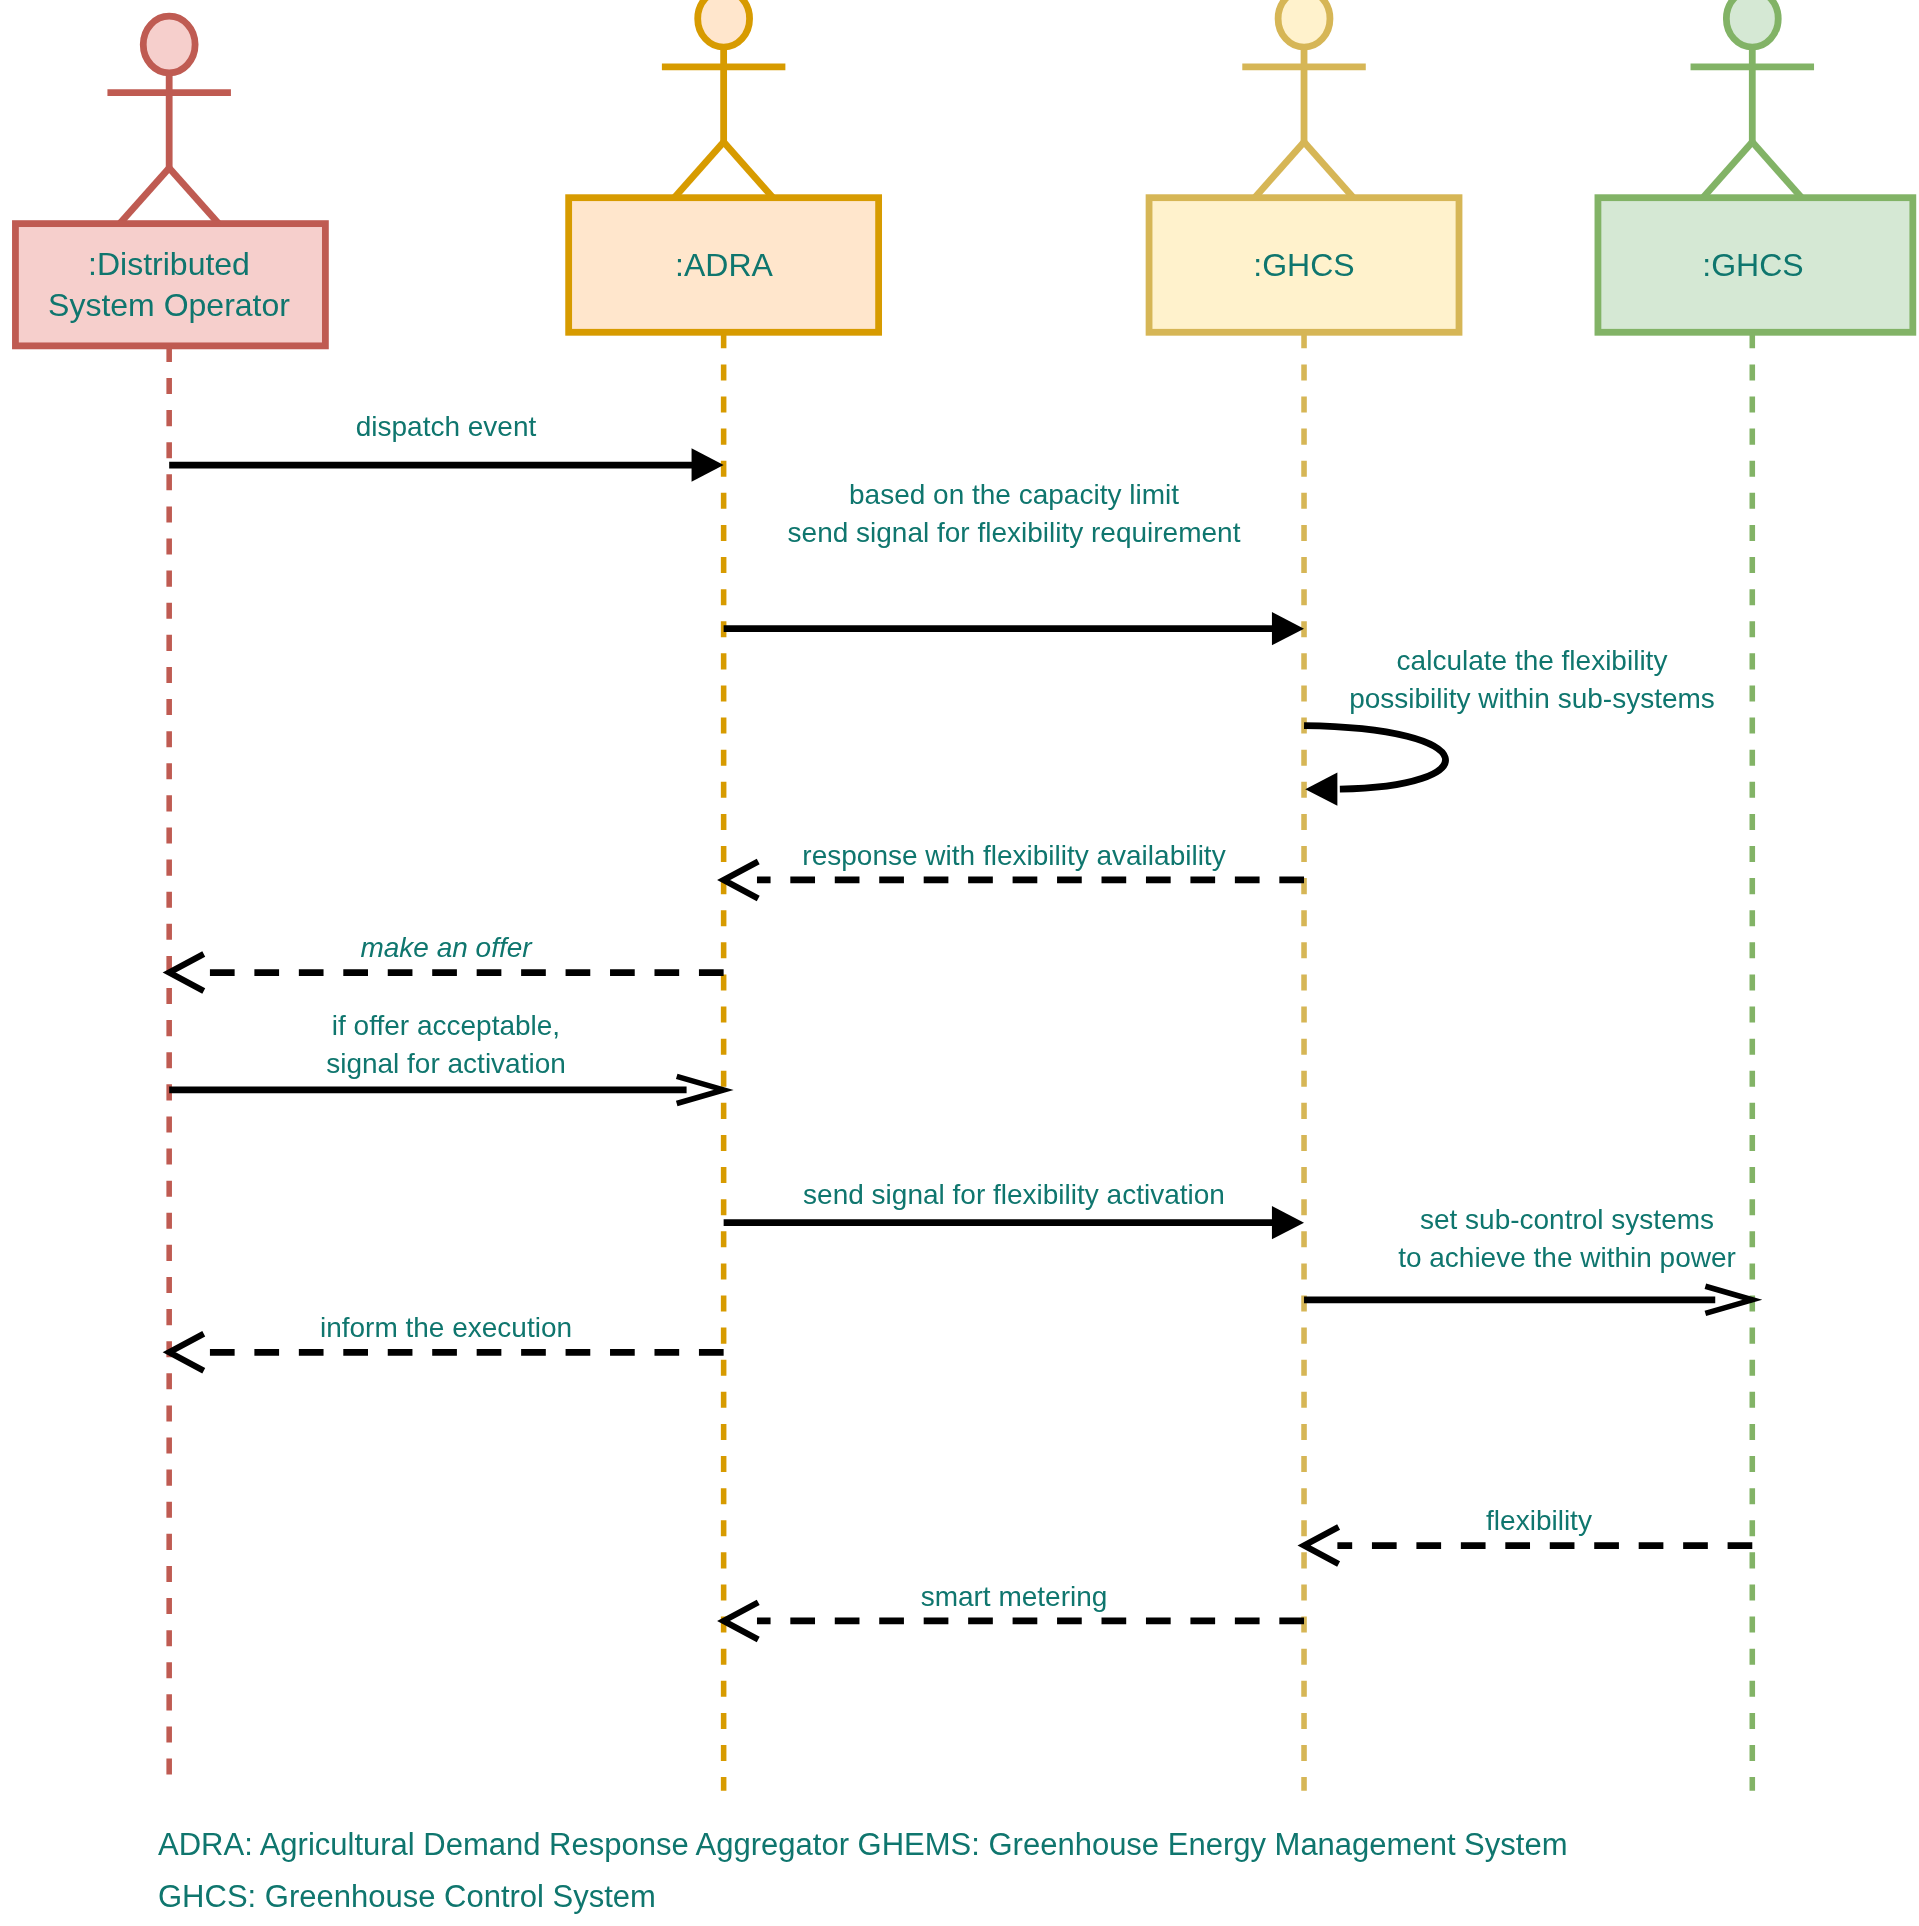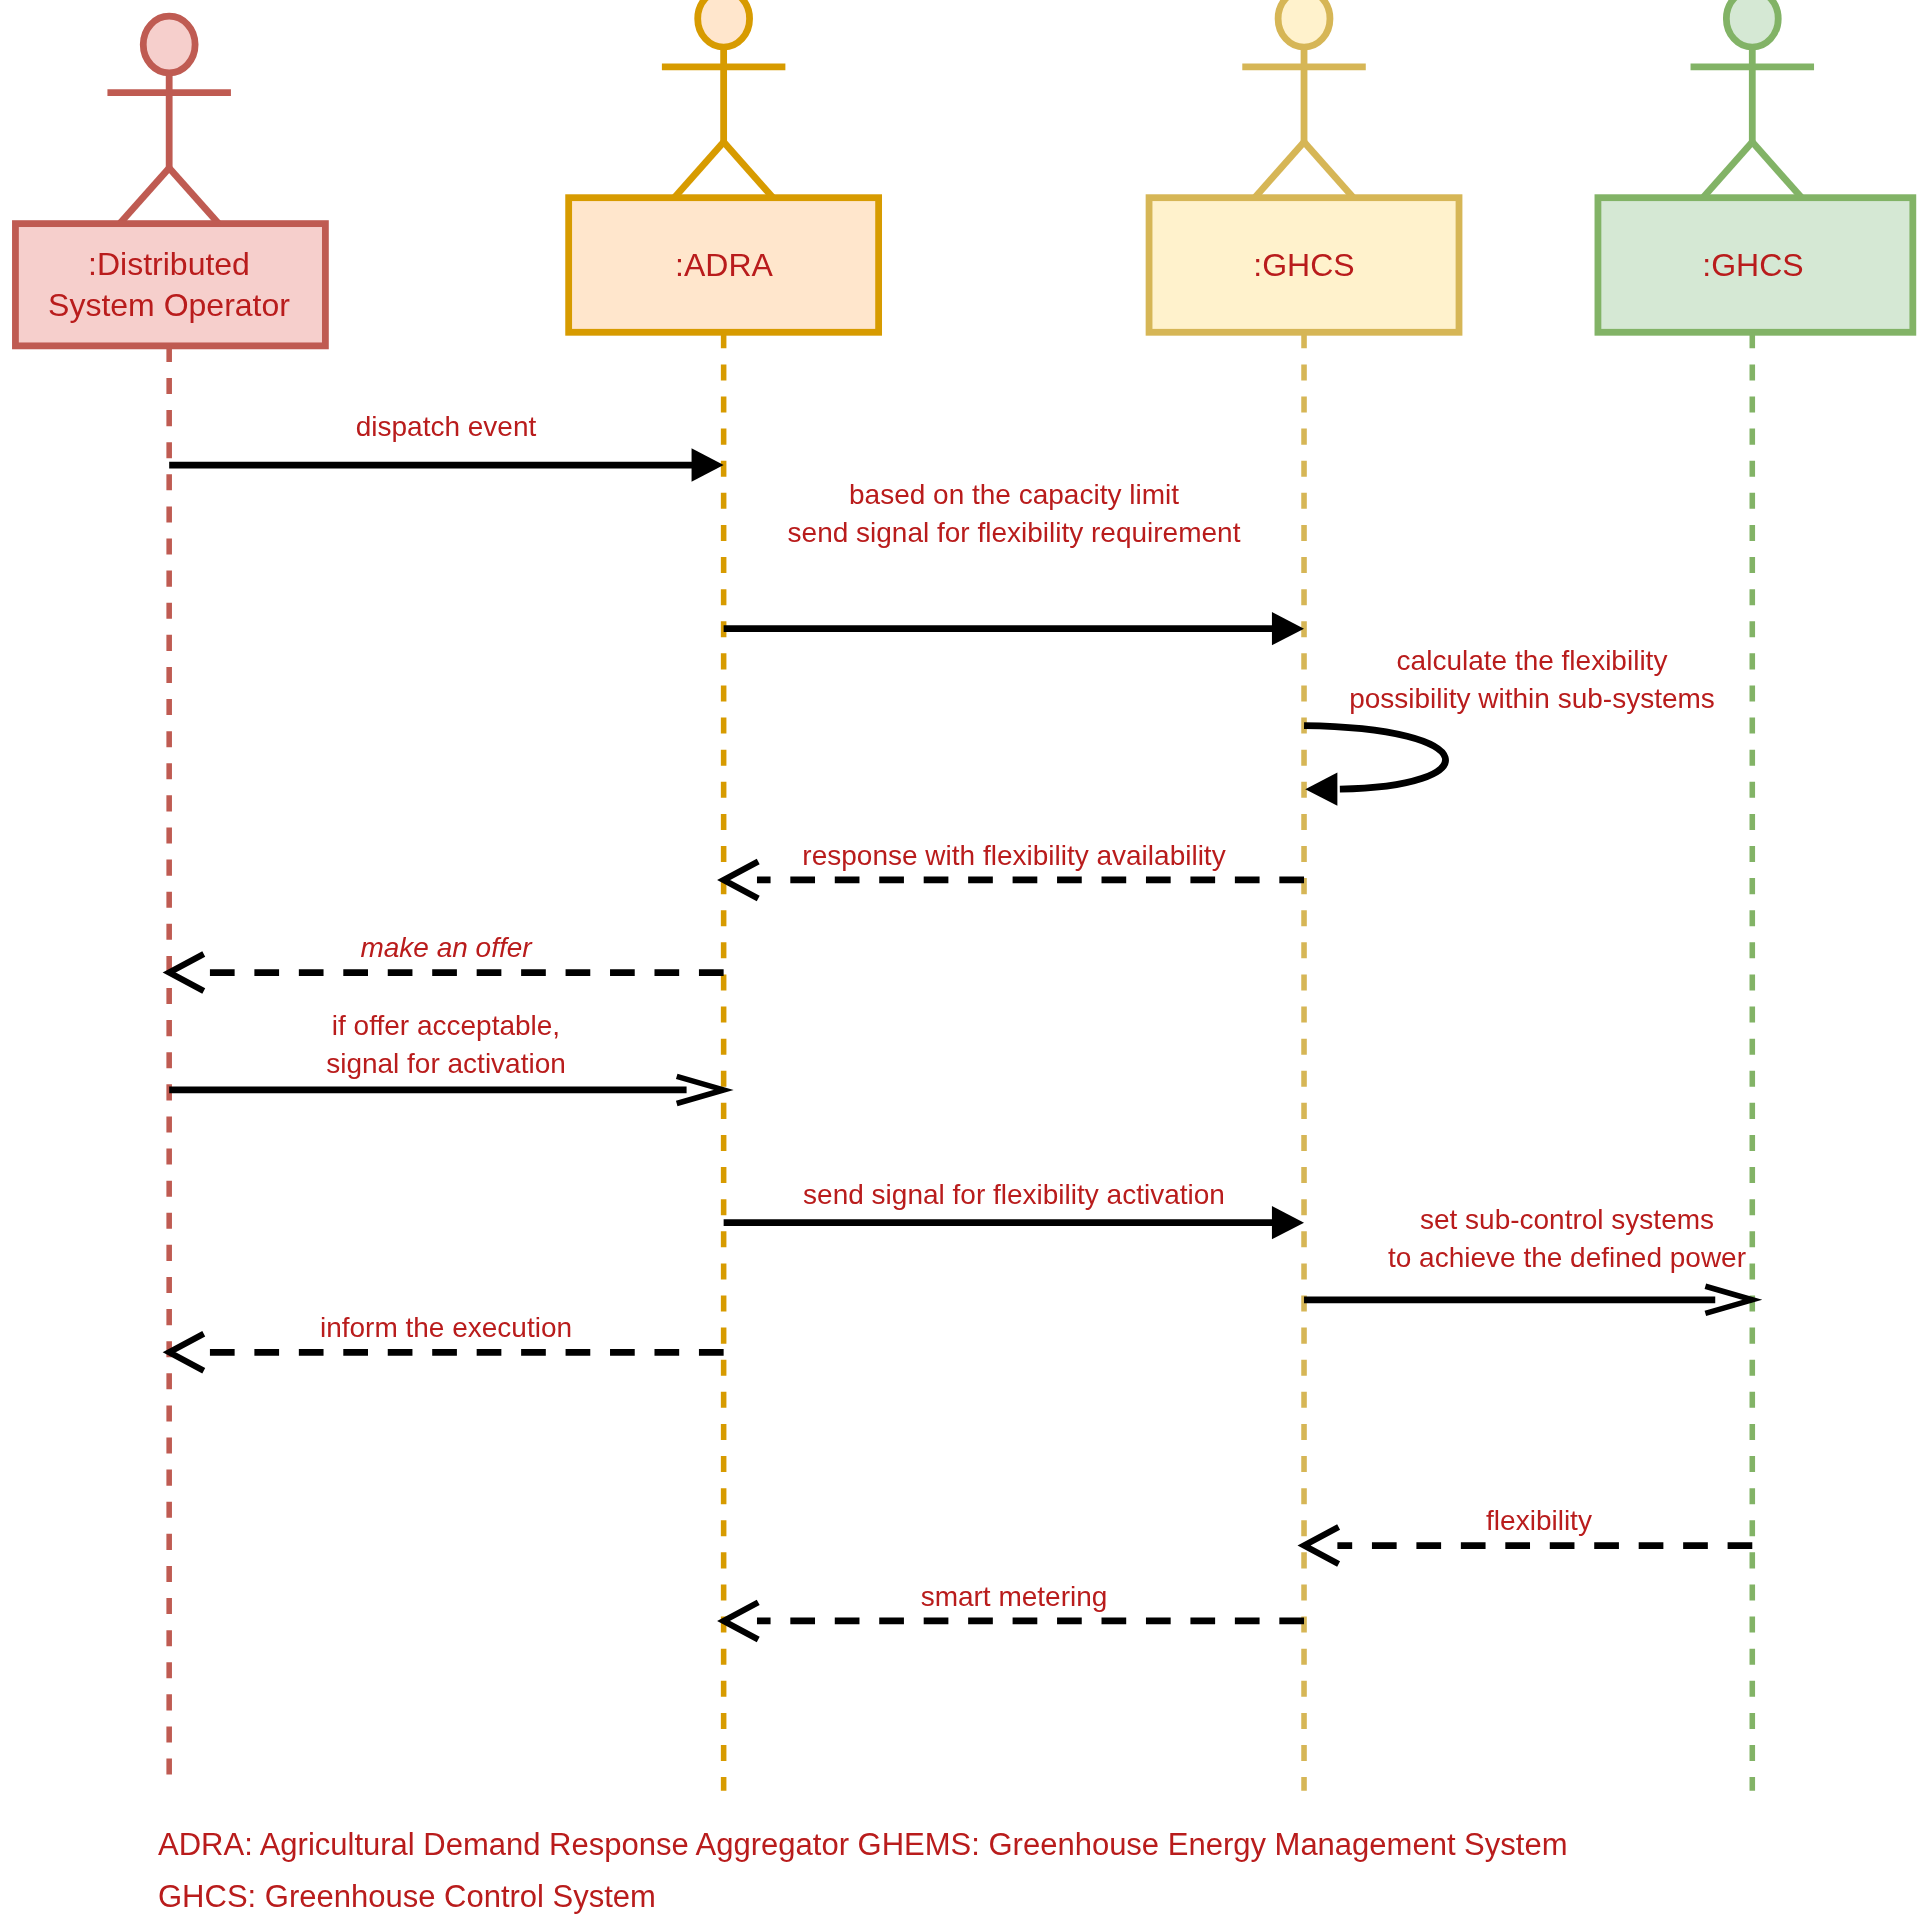--- a/index.html
+++ b/index.html
@@ -1,20 +1,20 @@
 <!DOCTYPE html>
 <html style="font-size:10px"><head>
 <meta charset="utf-8">
 <title>UML Sequence Diagram</title>
 <style>
   html,body{margin:0;padding:0;background:#ffffff;}
   body{font-family:"Liberation Sans", sans-serif;}
   #stage{position:relative;width:1919px;height:1926px;background:#fff;overflow:hidden;}
   svg.layer{position:absolute;left:0;top:0;width:1919px;height:1926px;}
-  .lbl{position:absolute;color:#b91c1c;font-family:"Liberation Sans",sans-serif;white-space:nowrap;}
+  .lbl{position:absolute;color:#0f766e;font-family:"Liberation Sans",sans-serif;white-space:nowrap;}
   .msg{font-size:28px;line-height:38px;text-align:center;transform:translateX(-50%);}
   .boxlabel{font-size:32px;line-height:41px;text-align:center;transform:translate(-50%,-50%);}
   .legend{font-size:31px;line-height:40px;}
 </style>
 </head>
 <body>
 
 <div id="stage">
 
   <svg class="layer" id="vec" viewBox="0 0 3108 3119" xmlns="http://www.w3.org/2000/svg">
@@ -141,21 +141,21 @@
       </div>
       <div class="lbl msg" style="left: 446px; top: 1007px;">
         <div>if offer acceptable,</div>
         <div>signal for activation</div>
       </div>
       <div class="lbl msg" style="left: 1014px; top: 1176px;">
         <div>send signal for flexibility activation</div>
       </div>
       <div class="lbl msg" style="left: 1539px; top: 1201px; margin-left: 28px;">
         <div>set sub-control systems</div>
-        <div>to achieve the defined power</div>
+        <div>to achieve the within power</div>
       </div>
       <div class="lbl msg" style="left: 446px; top: 1309px; text-align: right;">
         <div>inform the execution</div>
       </div>
       <div class="lbl msg" style="left: 1539px; top: 1502px;">
         <div>flexibility</div>
       </div>
       <div class="lbl msg" style="left: 1014px; top: 1578px;">
         <div>smart metering</div>
       </div>

